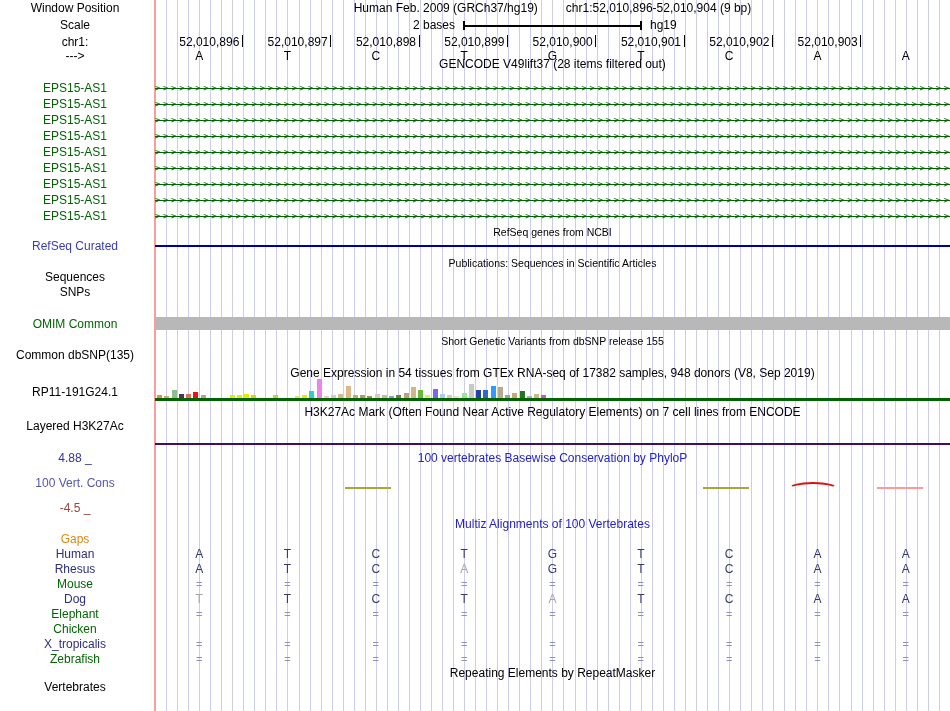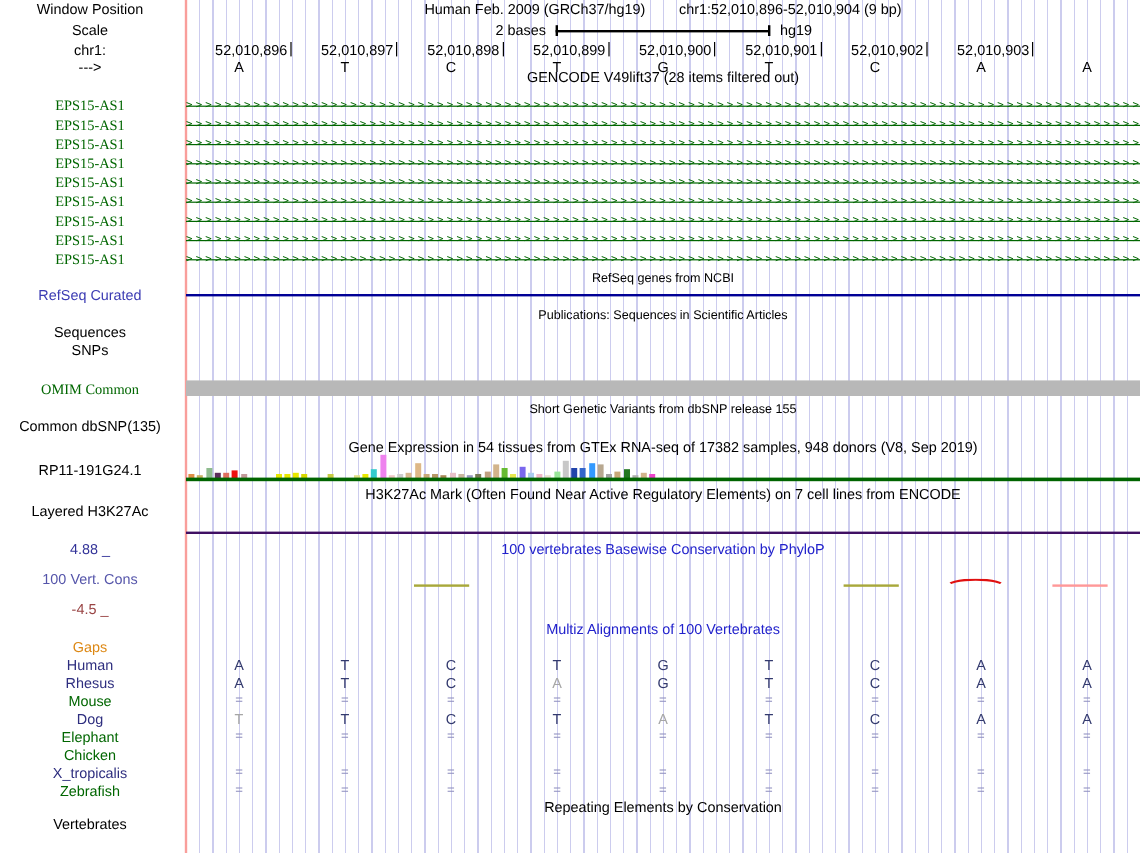--- a/index.html
+++ b/index.html
@@ -9,21 +9,21 @@
   }
   .gridlines{
     position:absolute;left:155px;top:0;width:795px;height:711px;
     background:repeating-linear-gradient(to right,var(--grid) 0px,var(--grid) 1px,transparent 1px,transparent 11.04px);
     pointer-events:none;
   }
   .marker{position:absolute;left:154px;top:0;width:2px;height:711px;background:var(--marker);}
   .label{position:absolute;left:0;width:150px;text-align:center;height:13px;line-height:13px;white-space:nowrap;}
   .title{position:absolute;left:155px;width:795px;text-align:center;height:13px;line-height:13px;white-space:nowrap;}
   .small{font-size:10.5px;}
-  .green{color:var(--gene-green);font-family:Liberation Serif, serif;}
+  .green{color:var(--gene-green);}
   .blue-label{color:var(--label-blue);}
   .title-blue{color:var(--title-blue);}
   .orange{color:var(--gaps-orange);}
   .hline{position:absolute;left:155px;width:795px;}
   .coord{position:absolute;height:13px;line-height:13px;text-align:right;width:76px;}
   .ctick{position:absolute;width:1px;height:12px;background:#000;}
   .base{position:absolute;height:13px;line-height:13px;text-align:center;}
   .gene-row{
     position:absolute;left:155px;width:795px;height:13px;line-height:13px;overflow:hidden;
     color:var(--gene-green);font-family:"DejaVu Sans Mono",monospace;font-size:9px;letter-spacing:2.63px;
@@ -264,15 +264,15 @@
       <div class="mz-cell mz-eq" style="left: 243.333px; top: 653px; width: 88.3333px;">=</div>
       <div class="mz-cell mz-eq" style="left: 331.667px; top: 653px; width: 88.3333px;">=</div>
       <div class="mz-cell mz-eq" style="left: 420px; top: 653px; width: 88.3333px;">=</div>
       <div class="mz-cell mz-eq" style="left: 508.333px; top: 653px; width: 88.3333px;">=</div>
       <div class="mz-cell mz-eq" style="left: 596.667px; top: 653px; width: 88.3333px;">=</div>
       <div class="mz-cell mz-eq" style="left: 685px; top: 653px; width: 88.3333px;">=</div>
       <div class="mz-cell mz-eq" style="left: 773.333px; top: 653px; width: 88.3333px;">=</div>
       <div class="mz-cell mz-eq" style="left: 861.667px; top: 653px; width: 88.3333px;">=</div>
     </div>
 
-  <div class="title" style="top:667px">Repeating Elements by Conservation</div>
+  <div class="title" style="top:667px">Repeating Elements by RepeatMasker</div>
   <div class="label" style="top:681px">Vertebrates</div>
 </div>
 
 </body></html>

